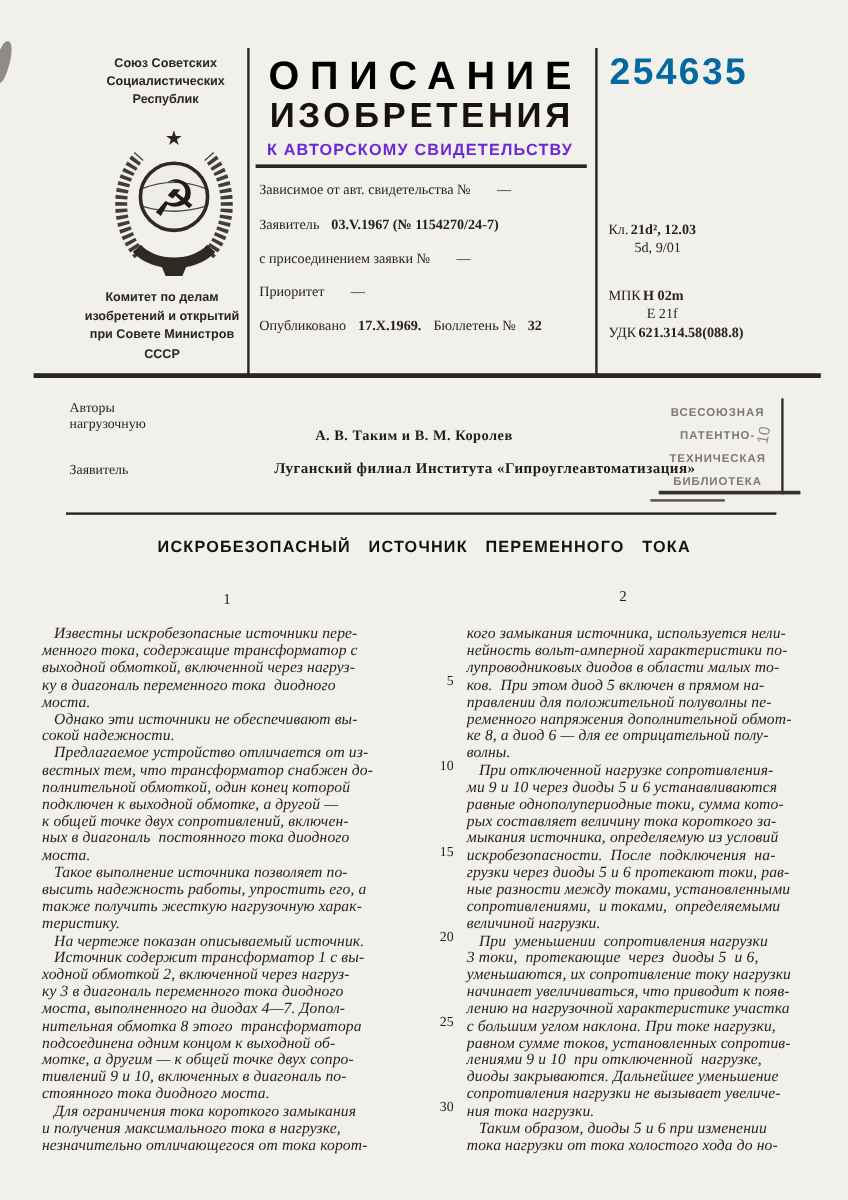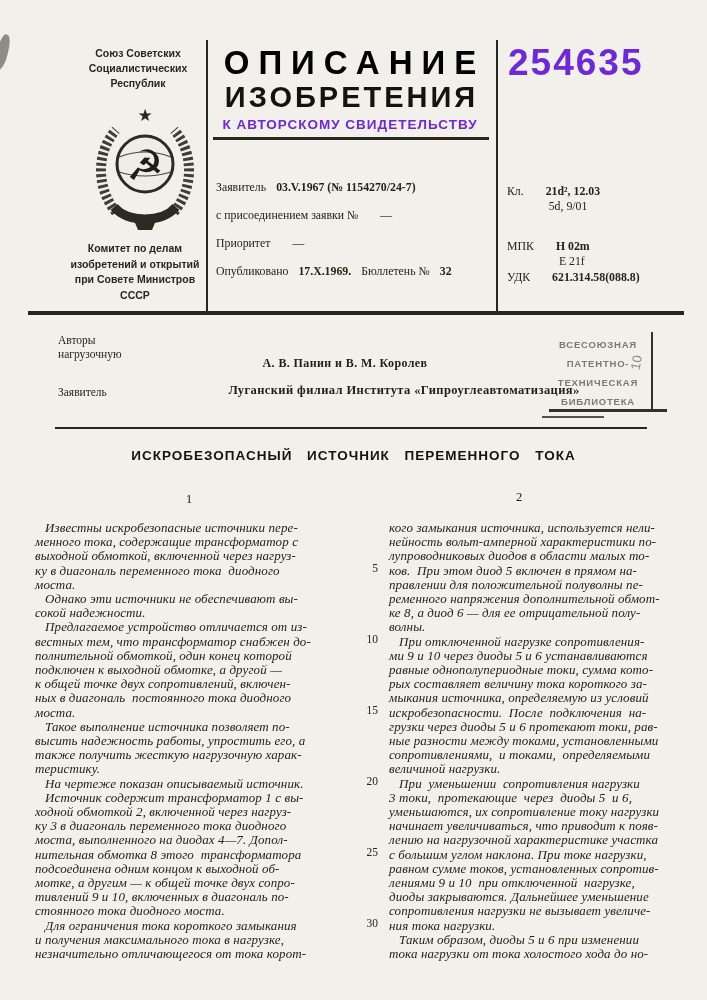--- a/index.html
+++ b/index.html
@@ -32,30 +32,30 @@
   .doc-type1 { left:208px; top:44px; width:284px; text-align:center;
                font-weight:bold; font-size:33px; letter-spacing:9px;
                text-indent:9px; color:#000000; }
   .doc-type2 { left:208px; top:81px; width:284px; text-align:center;
                font-weight:bold; font-size:29px; letter-spacing:3px;
                text-indent:3px; color:#16130e; }
   .doc-sub   { left:208px; top:117px; width:284px; text-align:center;
                font-weight:bold; font-size:13.5px; letter-spacing:1px; color:#6d28d9; }
   .sub-rule  { left:213px; top:137px; width:276px; height:3px; }
 
-  .patent-number { left:508px; top:42px; font-weight:bold; font-size:37px;
-                   letter-spacing:2px; color:#6d28d9; }
+  .patent-number { left:508px; top:42px; font-weight:bold; font-size:31px;
+                   letter-spacing:2px; color:#0369a1; }
 
   .field { left:216px; width:278px; font-size:11.8px; color:#26221b; }
   .field .lv { margin-left:10px; }
   .field .dash { margin-left:22px; }
   .f1 { top:151px; } .f2 { top:180px; } .f3 { top:208px; }
   .f4 { top:236px; } .f5 { top:264px; } .f6 { top:292px; }
 
-  .meta { left:507px; font-size:11.8px; color:#26221b; display:flex; gap:22px; }
+  .meta { left:507px; font-size:11.8px; color:#26221b; display:flex; gap:2px; }
   .meta .l2 { display:block; padding-left:3px; }
   .kl  { top:184px; }
   .mpk { top:239px; }
   .udk { top:270px; }
 
   .hrule-main { left:28px; top:311px; width:656px; height:4px; }
 
   .authors-label   { left:58px;  top:333px; font-size:11.5px; line-height:14px; }
   .authors-value   { left:200px; top:356px; width:290px; text-align:center;
                      font-weight:bold; font-size:12px; letter-spacing:.4px; }
@@ -125,20 +125,23 @@
   <div class="vr vr1"></div>
   <div class="vr vr2"></div>
 
   <div class="abs doc-type1 sans">ОПИСАНИЕ</div>
   <div class="abs doc-type2 sans">ИЗОБРЕТЕНИЯ</div>
   <div class="abs doc-sub sans">К АВТОРСКОМУ СВИДЕТЕЛЬСТВУ</div>
   <div class="hrule sub-rule"></div>
 
   <div class="abs patent-number sans">254635</div>
 
+  <div class="abs field f1">
+    <span>Зависимое от авт. свидетельства №</span><span class="dash">—</span>
+  </div>
   <div class="abs field f2">
     <span>Заявитель</span><span class="lv b">03.V.1967 (№ 1154270/24-7)</span>
   </div>
   <div class="abs field f3">
     <span>с присоединением заявки №</span><span class="dash">—</span>
   </div>
   <div class="abs field f4">
     <span>Приоритет</span><span class="dash">—</span>
   </div>
   <div class="abs field f5">
@@ -155,21 +158,21 @@
   </div>
   <div class="abs meta udk">
     <span>УДК</span>
     <span class="b">621.314.58(088.8)</span>
   </div>
 
   <div class="hrule hrule-main"></div>
 
   <div class="abs authors-label pre">Авторы
 нагрузочную</div>
-  <div class="abs authors-value">А. В. Панин и В. М. Королев</div>
+  <div class="abs authors-value">А. В. Таким и В. М. Королев</div>
   <div class="abs applicant-label">Заявитель</div>
   <div class="abs stamp pre">ВСЕСОЮЗНАЯ
 ПАТЕНТНО-
 ТЕХНИЧЕСКАЯ
 БИБЛИОТЕКА</div>
 
   <div class="abs applicant-value">Луганский филиал Института «Гипроуглеавтоматизация»</div>
   <div class="abs stamp-mark">10</div>
   <div class="vr stamp-vr"></div>
   <div class="hrule stamp-hr1"></div>

